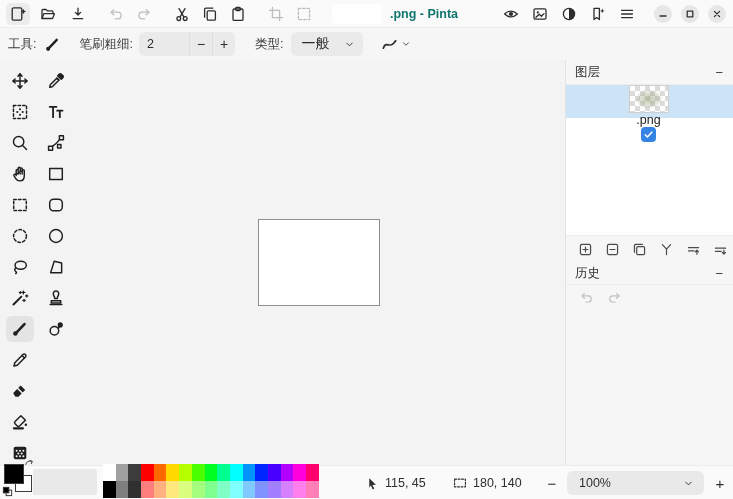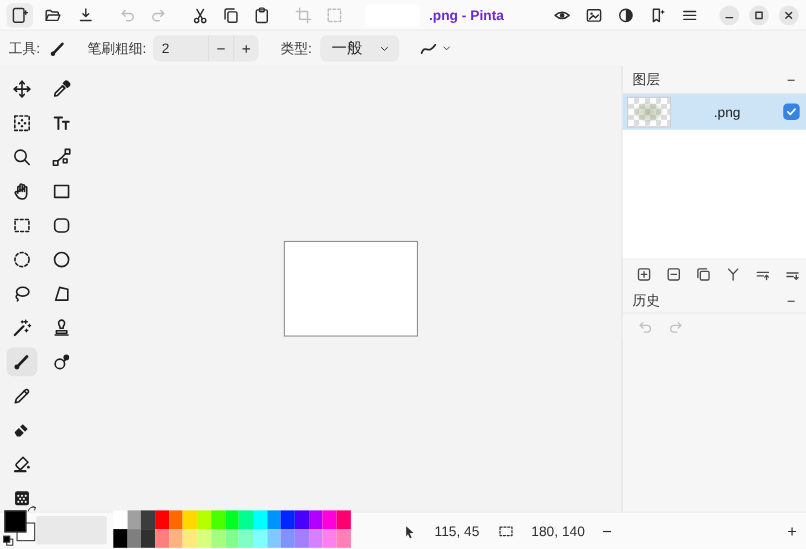--- a/index.html
+++ b/index.html
@@ -16,21 +16,21 @@
   .titlebar {
     position:absolute; left:0; top:0; width:733px; height:28px;
     background:#fafafa; border-bottom:1px solid #ececec;
     display:flex; align-items:center;
   }
   .tb-btn { width:24px; height:22px; display:flex; align-items:center; justify-content:center; border-radius:5px; color:#2c2c2c; flex:0 0 auto; }
   .tb-btn.hl { background:#ececec; }
   .tb-btn.dis { color:#bdbdbd; }
   .gap16 { width:14px; flex:0 0 auto; }
   .doc-name-box { width:50px; height:20px; background:#ffffff; border-radius:4px; margin-left:16px; flex:0 0 auto; }
-  .win-title { font-weight:bold; font-size:12.5px; color:#6d28d9; margin-left:8px; white-space:nowrap; }
+  .win-title { font-weight:bold; font-size:12.5px; color:#0f766e; margin-left:8px; white-space:nowrap; }
   .tb-right { margin-left:auto; display:flex; align-items:center; }
   .win-ctl { width:18px; height:18px; border-radius:50%; background:#e7e7e7; display:flex; align-items:center; justify-content:center; margin-left:9px; color:#333; flex:0 0 auto; }
   .tb-right .tb-btn { margin-left:5px; }
   .tb-right .last-menu { margin-right:6px; }
 
   
   .optionbar {
     position:absolute; left:0; top:28px; width:733px; height:32px;
     background:#f6f6f6; display:flex; align-items:center;
   }
@@ -63,21 +63,21 @@
 
   
   .rightpanel {
     position:absolute; left:565px; top:60px; width:168px; bottom:34px;
     background:#f6f6f6; border-left:1px solid #e2e2e2;
     display:flex; flex-direction:column;
   }
   .panel-header { height:24px; display:flex; align-items:center; justify-content:space-between; padding:0 10px 0 9px; font-size:12.5px; color:#333; flex:0 0 auto; }
   .collapse-btn { color:#333; font-size:13px; line-height:1; }
   .layers-list { height:152px; background:#ffffff; border-top:1px solid #ececec; border-bottom:1px solid #ececec; flex:0 0 auto; }
-  .layer-row { height:33px; background:#cde4f6; display:flex; align-items:center; padding:0 6px 0 4px; }
+  .layer-row { height:33px; background:#cde4f6; display:flex; align-items:center; padding:0 6px 0 4px;flex-direction:column; }
   .layer-thumb {
     width:40px; height:28px; flex:0 0 auto; border:1px solid #cfcfcf;
     background:
       radial-gradient(closest-side at 50% 50%, rgba(148,160,118,.55), rgba(148,160,118,.25) 55%, rgba(148,160,118,0) 75%),
       conic-gradient(#dcdcdc 0 25%, #ffffff 0 50%, #dcdcdc 0 75%, #ffffff 0);
     background-size:100% 100%, 10px 10px;
   }
   .layer-label { flex:1; text-align:center; font-size:12.5px; color:#222; }
   .layer-check { width:15px; height:15px; border-radius:4px; background:#3584e4; display:flex; align-items:center; justify-content:center; flex:0 0 auto; }
   .layers-toolbar { height:27px; display:flex; align-items:center; gap:12px; padding-left:12px; color:#4a4a4a; flex:0 0 auto; }
@@ -92,21 +92,21 @@
   }
   .swatch-widget { position:absolute; left:2px; top:-5px; width:34px; height:38px; }
   .sw-secondary { position:absolute; left:13px; top:14px; width:17px; height:17px; background:#ffffff; border:1.5px solid #3c3c3c; }
   .sw-primary   { position:absolute; left:2px; top:3px; width:20px; height:20px; background:#000000; border:1.5px solid #3c3c3c; }
   .sw-swap { position:absolute; left:22px; top:-2px; color:#333; }
   .sw-reset { position:absolute; left:0px; top:25px; color:#333; }
   .recent-box { position:absolute; left:33px; top:3px; width:64px; height:26px; background:#e9e9e9; border-radius:2px; }
   .palette { position:absolute; left:103px; top:-2px; }
   .palette .prow { display:flex; }
   .swatch { width:12.7px; height:17px; }
-  .status-group { position:absolute; top:0; height:34px; display:flex; align-items:center; gap:16px; color:#2f2f2f; font-size:12.5px; }
+  .status-group { position:absolute; top:0; height:34px; display:flex; align-items:center; gap:6px; color:#2f2f2f; font-size:12.5px; }
   .zoom-btn { position:absolute; top:5px; width:24px; height:24px; display:flex; align-items:center; justify-content:center; font-size:15px; color:#2c2c2c; }
   .zoom-drop {
     position:absolute; left:567px; top:5px; width:137px; height:24px; background:#e9e9e9; border-radius:6px;
     display:flex; align-items:center; justify-content:space-between; padding:0 10px 0 12px; font-size:12.5px; color:#2c2c2c;
   }
 </style>
 </head>
 <body>
 
 <div class="titlebar">
@@ -662,14 +662,22 @@
   <div class="status-group" style="left:453px">
     <span>
         <svg class="ic" width="14" height="14" viewBox="0 0 16 16">
           <rect x="1.8" y="3.6" width="12.4" height="8.8" stroke-dasharray="2.2 1.8"></rect>
         </svg>
       </span>
     <span>180, 140</span>
   </div>
 
   <div class="zoom-btn" style="left:540px">−</div>
+  <div class="zoom-drop">
+    <span>100%</span>
+    <span>
+        <svg class="ic" width="11" height="11" viewBox="0 0 16 16">
+          <path d="M4 6l4 4 4-4"></path>
+        </svg>
+      </span>
+  </div>
   <div class="zoom-btn" style="left:708px">+</div>
 </div>
 
 </body></html>

